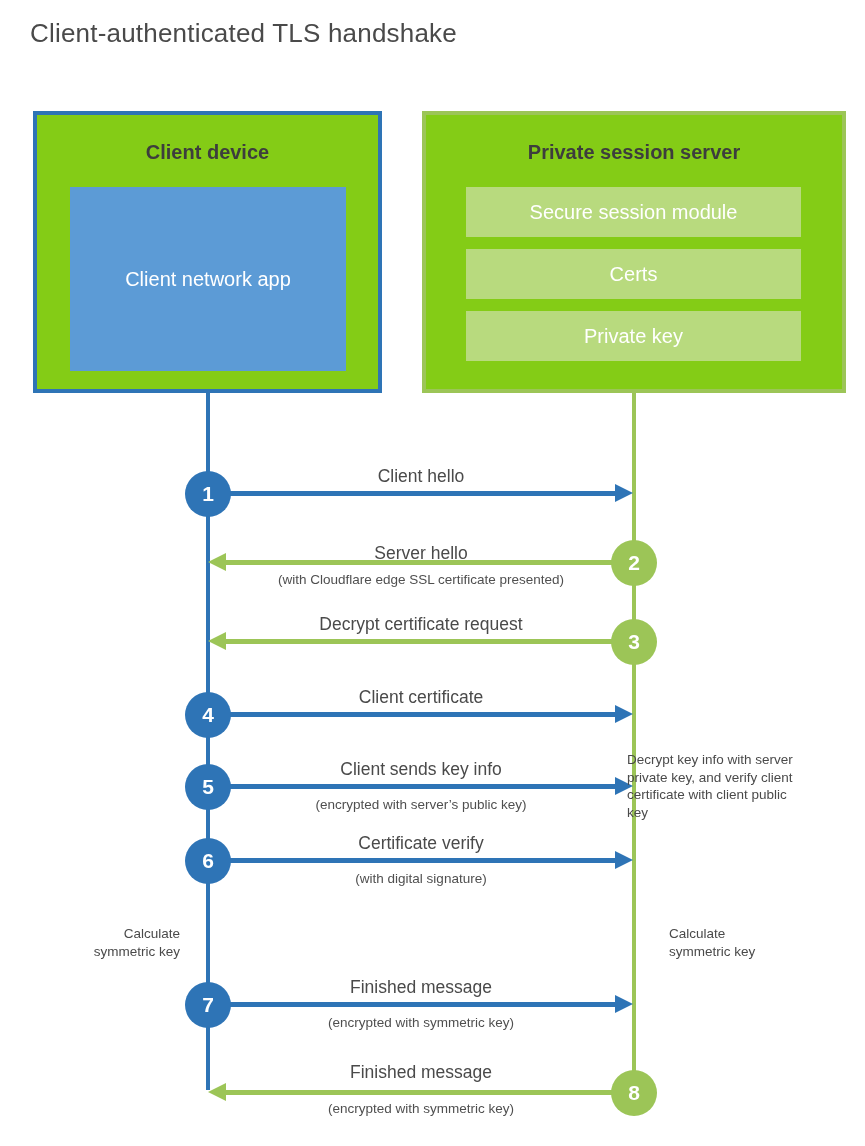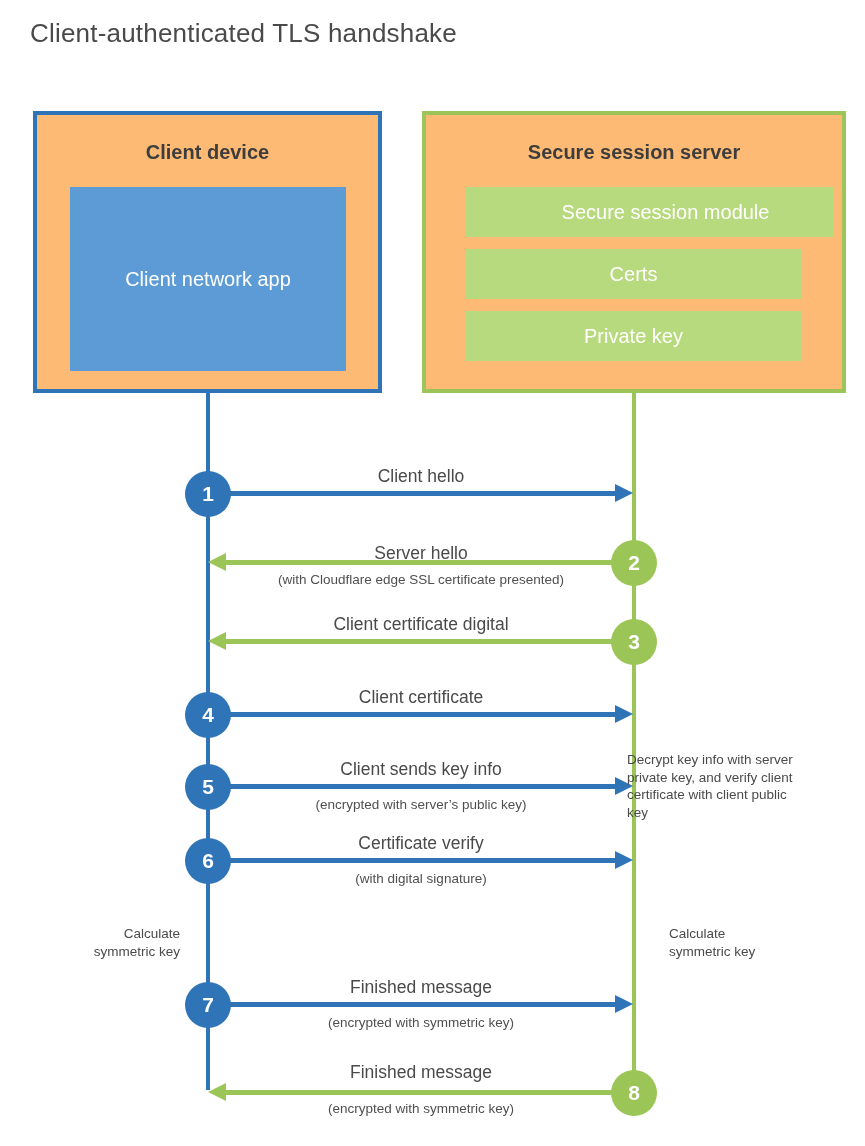--- a/index.html
+++ b/index.html
@@ -5,41 +5,41 @@
   html,body { margin:0; padding:0; background:#ffffff; }
   .canvas {
     position:relative; width:865px; height:1146px; background:#ffffff;
     font-family:"Liberation Sans","DejaVu Sans",sans-serif; overflow:hidden;
   }
   .title {
     position:absolute; left:30px; top:18px; margin:0;
     font-size:26px; font-weight:400; color:#4a4a4a; letter-spacing:0.2px;text-align:center;
   }
   
-  .box { position:absolute; box-sizing:border-box; background:#fdba74; }
+  .box { position:absolute; box-sizing:border-box; background:#84cc16; }
   .client-box { left:33px; top:111px; width:349px; height:282px; border:4px solid #2e74b6; }
   .server-box { left:422px; top:111px; width:424px; height:282px; border:4px solid #9cc557; }
   .box-title {
     position:absolute; left:0; top:26px; width:100%; text-align:center;
     font-size:20px; font-weight:700; color:#3d3d3d;
   }
   .client-app {
     position:absolute; left:33px; top:72px; width:276px; height:184px;
     background:#5c9bd6; display:flex; align-items:center; justify-content:center;
   }
   .client-app span {
     display:block; width:170px; text-align:center;
     font-size:20px; color:#ffffff; line-height:26px;
   }
   .server-bar {
     position:absolute; left:40px; width:335px; height:50px;
     background:#b8da7e; color:#ffffff; font-size:20px;
     text-align:center; line-height:50px;
   }
-  .bar-1 { top:72px;padding-left:32px; } .bar-2 { top:134px; } .bar-3 { top:196px;text-align:center; }
+  .bar-1 { top:72px; } .bar-2 { top:134px; } .bar-3 { top:196px;text-align:center; }
   
   .vline { position:absolute; width:4px; }
   .blue-line  { left:206px; top:391px; height:699px; background:#2e74b6; }
   .green-line { left:632px; top:391px; height:702px; background:#9cc557; }
   
   .arrow { position:absolute; height:5px; }
   .arrow.right { left:208px; width:407px; background:#2e74b6; }
   .arrow.right::after {
     content:""; position:absolute; right:-18px; top:-7px;
     border-top:9px solid transparent; border-bottom:9px solid transparent;
@@ -90,39 +90,39 @@
   <h1 class="title">Client-authenticated TLS handshake</h1>
 
   <div class="box client-box">
     <div class="box-title">Client device</div>
     <div class="client-app">
       <span>Client network app</span>
     </div>
   </div>
 
   <div class="box server-box">
-    <div class="box-title">Secure session server</div>
+    <div class="box-title">Private session server</div>
     <div class="server-bar bar-1">Secure session module</div>
     <div class="server-bar bar-2">Certs</div>
     <div class="server-bar bar-3">Private key</div>
   </div>
 
   <div class="vline blue-line"></div>
   <div class="vline green-line"></div>
 
   <div class="msg m-1">Client hello</div>
   <div class="arrow right a-1"></div>
   <div class="circle blue c-1">1</div>
 
   <div class="msg m-2">Server hello</div>
   <div class="arrow left a-2"></div>
   <div class="sub u-2">(with Cloudflare edge SSL certificate presented)</div>
   <div class="circle green c-2">2</div>
 
-  <div class="msg m-3">Client certificate digital</div>
+  <div class="msg m-3">Decrypt certificate request</div>
   <div class="arrow left a-3"></div>
   <div class="circle green c-3">3</div>
 
   <div class="msg m-4">Client certificate</div>
   <div class="arrow right a-4"></div>
   <div class="circle blue c-4">4</div>
 
   <div class="msg m-5">Client sends key info</div>
   <div class="arrow right a-5"></div>
   <div class="sub u-5">(encrypted with server’s public key)</div>

